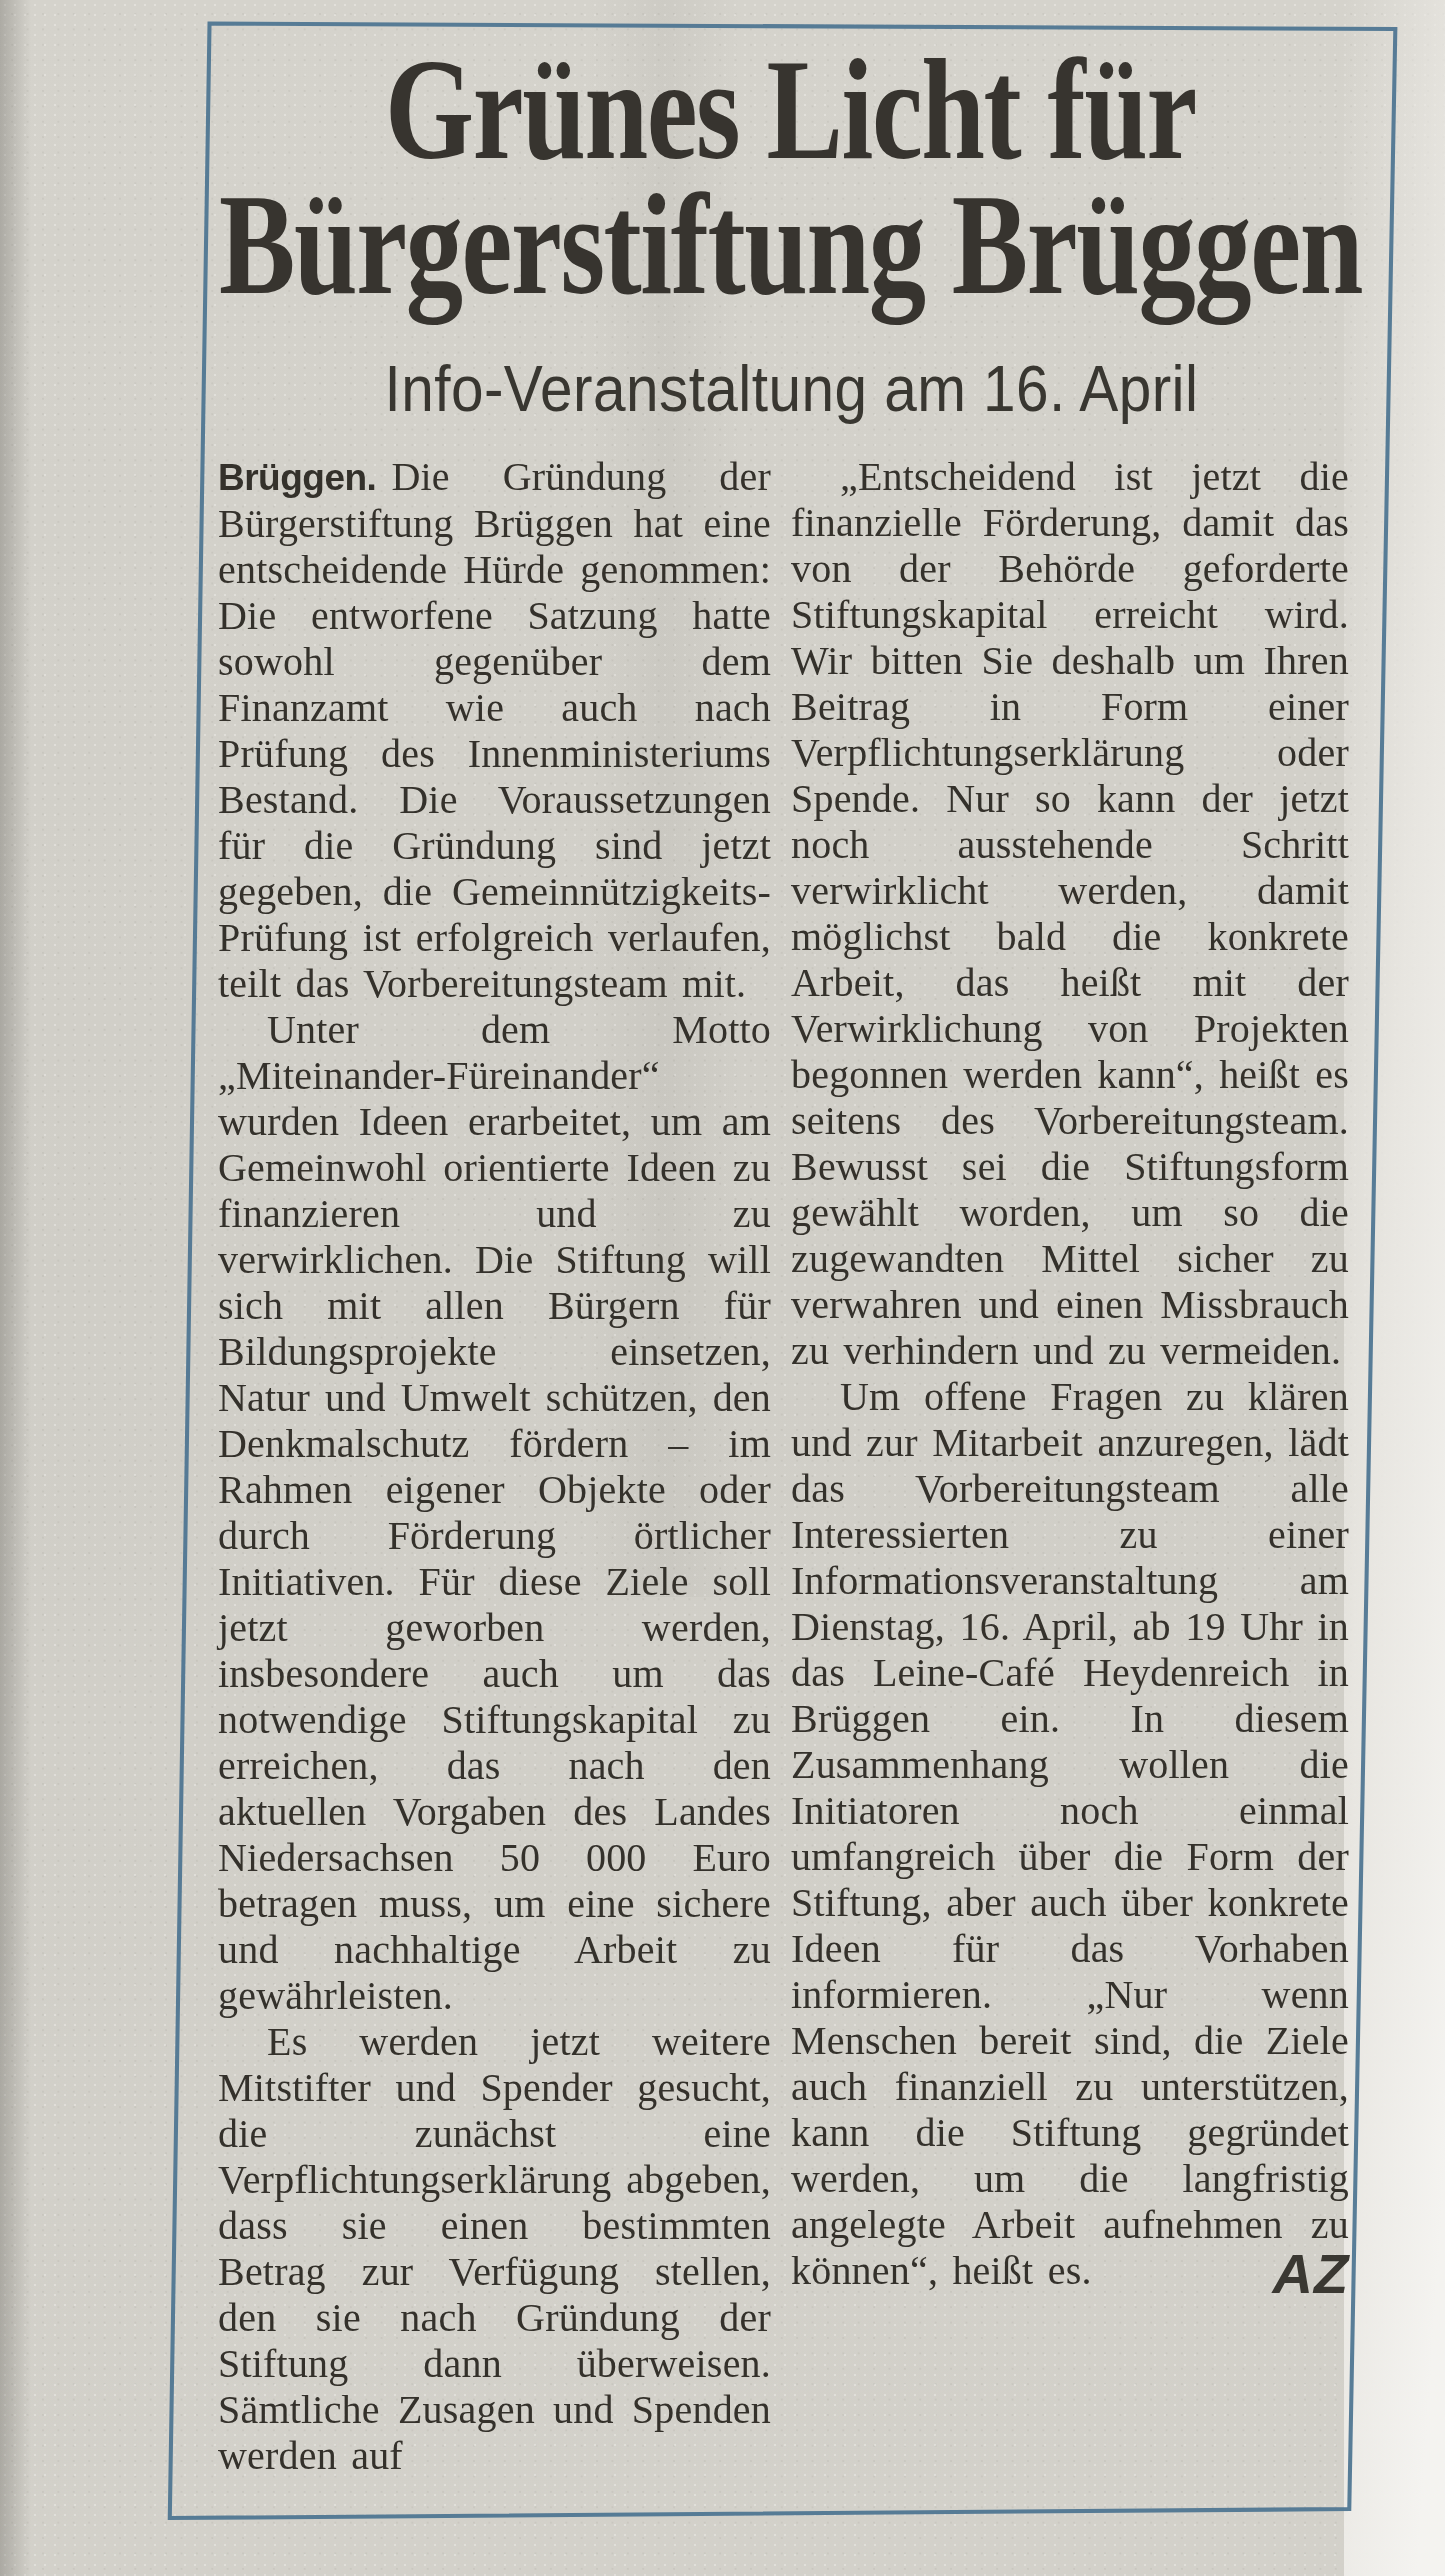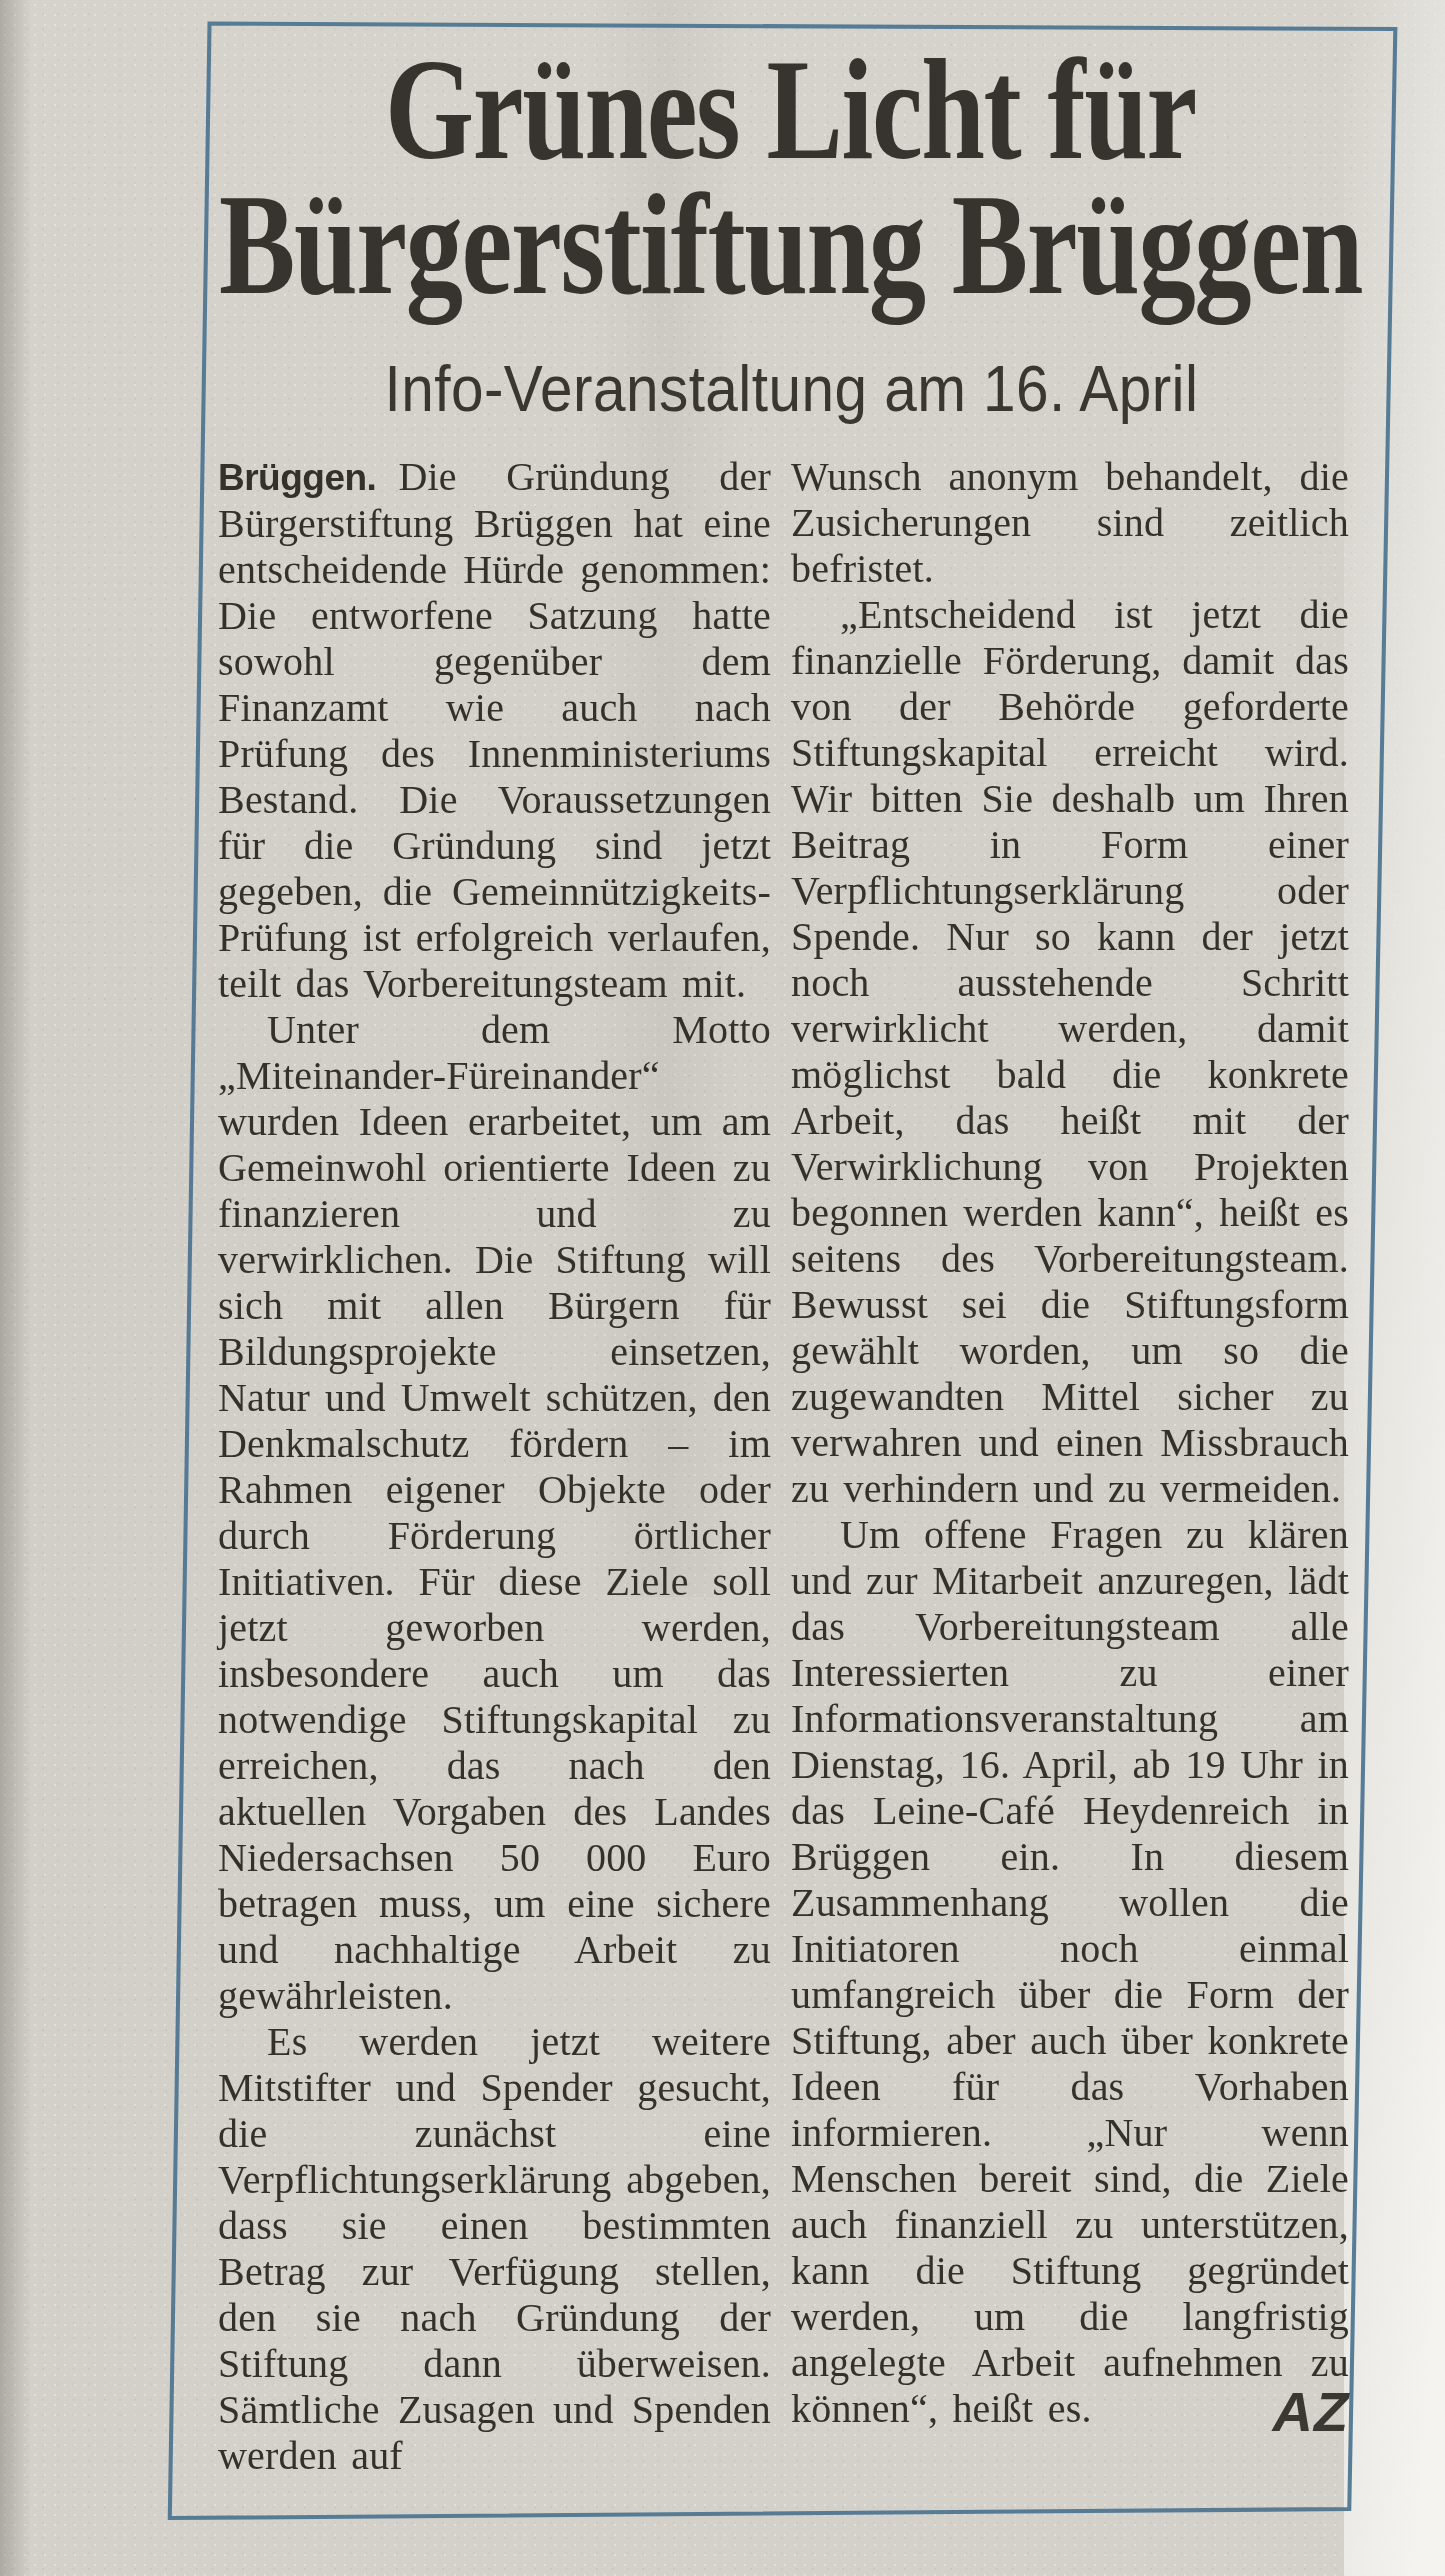--- a/index.html
+++ b/index.html
@@ -80,21 +80,21 @@
   .col-right { left: 791px; width: 558px; }
 
   .para { margin: 0; padding: 0; }
   .para.indent { text-indent: 49px; }
 
   .dateline {
     font-family: "Liberation Sans", sans-serif;
     font-weight: 700;
     font-size: 37px;
     letter-spacing: -0.5px;
-    margin-right: 22px;
+    margin-right: 15px;
   }
 
   .az {
     float: right;
     font-family: "Liberation Sans", sans-serif;
     font-style: italic;
     font-weight: 700;
     font-size: 56px;
     letter-spacing: 0.9px;
     margin-top: 2.7px;
@@ -121,19 +121,18 @@
 
   <div class="subhead">Info-Veranstaltung am 16. April</div>
 
   <section class="col col-left">
     <p class="para"><span class="dateline">Brüggen.</span><span>Die Gründung der Bürgerstiftung Brüggen hat eine entscheidende Hürde genommen: Die entworfene Satzung hatte sowohl gegenüber dem Finanzamt wie auch nach Prüfung des Innenministeriums Bestand. Die Voraussetzungen für die Gründung sind jetzt gegeben, die Gemeinnützigkeits-Prüfung ist erfolgreich verlaufen, teilt das Vorbereitungsteam mit.</span></p>
     <p class="para indent">Unter dem Motto „Miteinander-Füreinander“ wurden Ideen erarbeitet, um am Gemeinwohl orientierte Ideen zu finanzieren und zu verwirklichen. Die Stiftung will sich mit allen Bürgern für Bildungsprojekte einsetzen, Natur und Umwelt schützen, den Denkmalschutz fördern – im Rahmen eigener Objekte oder durch Förderung örtlicher Initiativen. Für diese Ziele soll jetzt geworben werden, insbesondere auch um das notwendige Stiftungskapital zu erreichen, das nach den aktuellen Vorgaben des Landes Niedersachsen 50 000 Euro betragen muss, um eine sichere und nachhaltige Arbeit zu gewährleisten.</p>
     <p class="para indent">Es werden jetzt weitere Mitstifter und Spender gesucht, die zunächst eine Verpflichtungserklärung abgeben, dass sie einen bestimmten Betrag zur Verfügung stellen, den sie nach Gründung der Stiftung dann überweisen. Sämtliche Zusagen und Spenden werden auf</p>
   </section>
 
   <section class="col col-right">
-    <p class="para">Wunsch anonym behandelt, die Zusicherungen sind zeitlich befristet.</p>
     <p class="para indent">„Entscheidend ist jetzt die finanzielle Förderung, damit das von der Behörde geforderte Stiftungskapital erreicht wird. Wir bitten Sie deshalb um Ihren Beitrag in Form einer Verpflichtungserklärung oder Spende. Nur so kann der jetzt noch ausstehende Schritt verwirklicht werden, damit möglichst bald die konkrete Arbeit, das heißt mit der Verwirklichung von Projekten begonnen werden kann“, heißt es seitens des Vorbereitungsteam. Bewusst sei die Stiftungsform gewählt worden, um so die zugewandten Mittel sicher zu verwahren und einen Missbrauch zu verhindern und zu vermeiden.</p>
     <p class="para indent"><span>Um offene Fragen zu klären und zur Mitarbeit anzuregen, lädt das Vorbereitungsteam alle Interessierten zu einer Informationsveranstaltung am Dienstag, 16. April, ab 19 Uhr in das Leine-Café Heydenreich in Brüggen ein. In diesem Zusammenhang wollen die Initiatoren noch einmal umfangreich über die Form der Stiftung, aber auch über konkrete Ideen für das Vorhaben informieren. „Nur wenn Menschen bereit sind, die Ziele auch finanziell zu unterstützen, kann die Stiftung gegründet werden, um die langfristig angelegte Arbeit aufnehmen zu können“, heißt es.</span><span class="az">AZ</span></p>
   </section>
 
 </div>
 
 
 </body></html>

